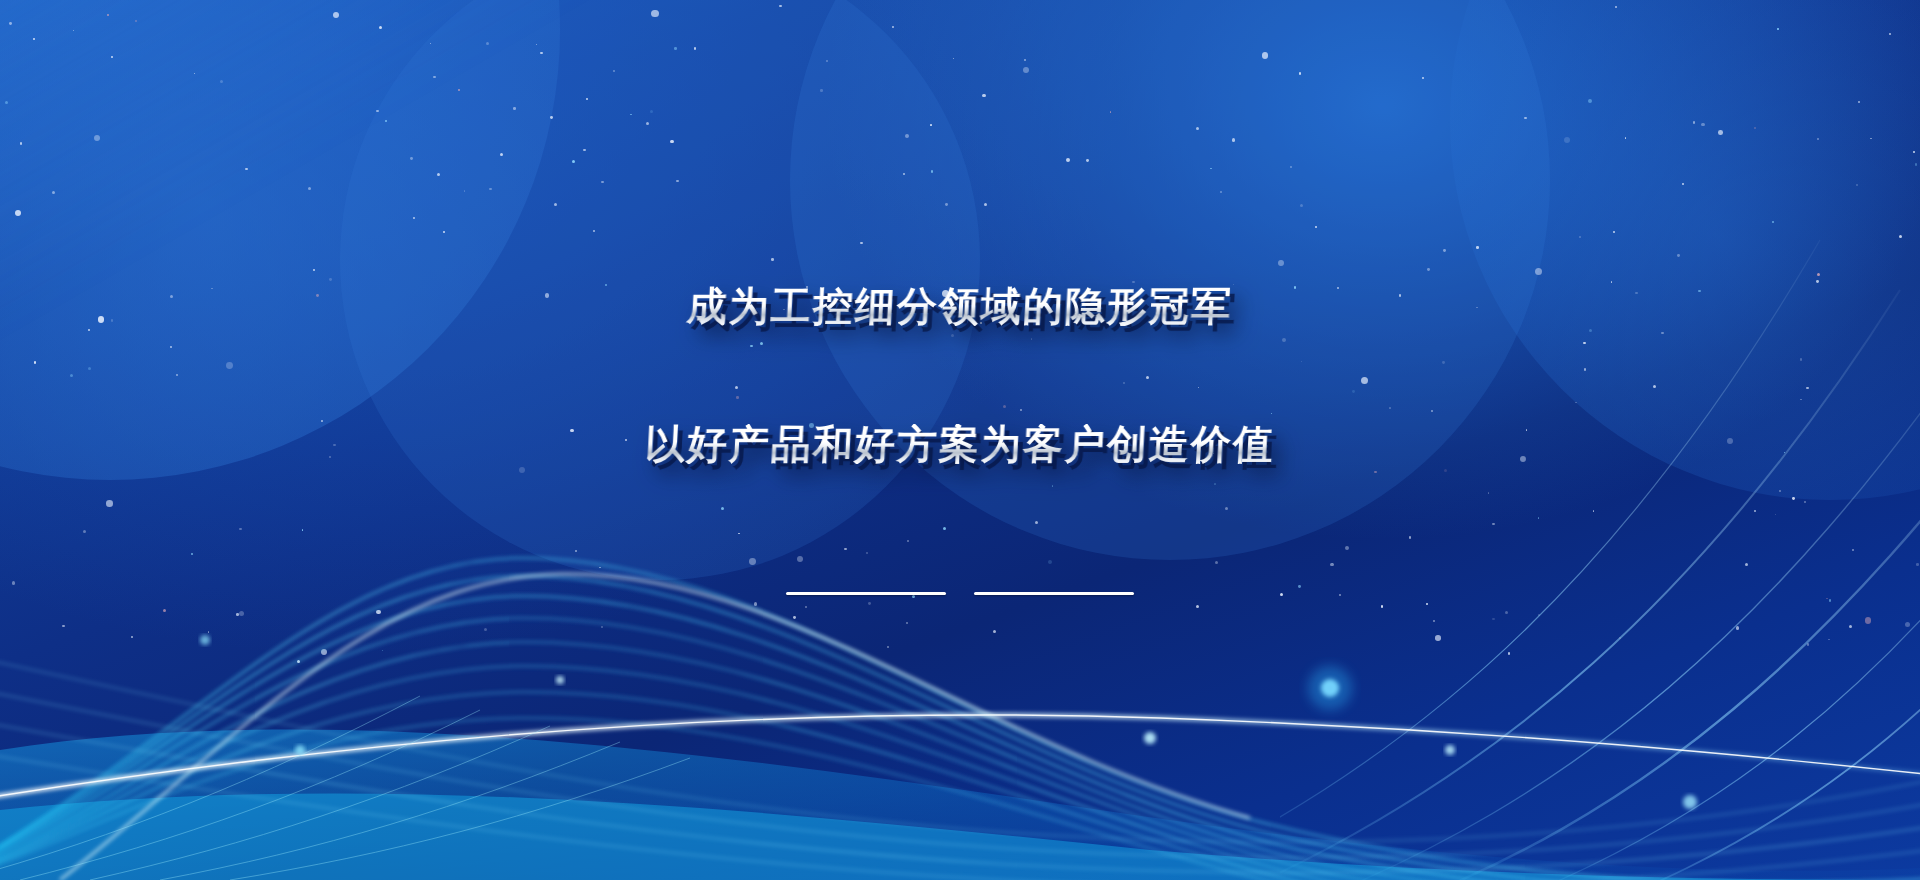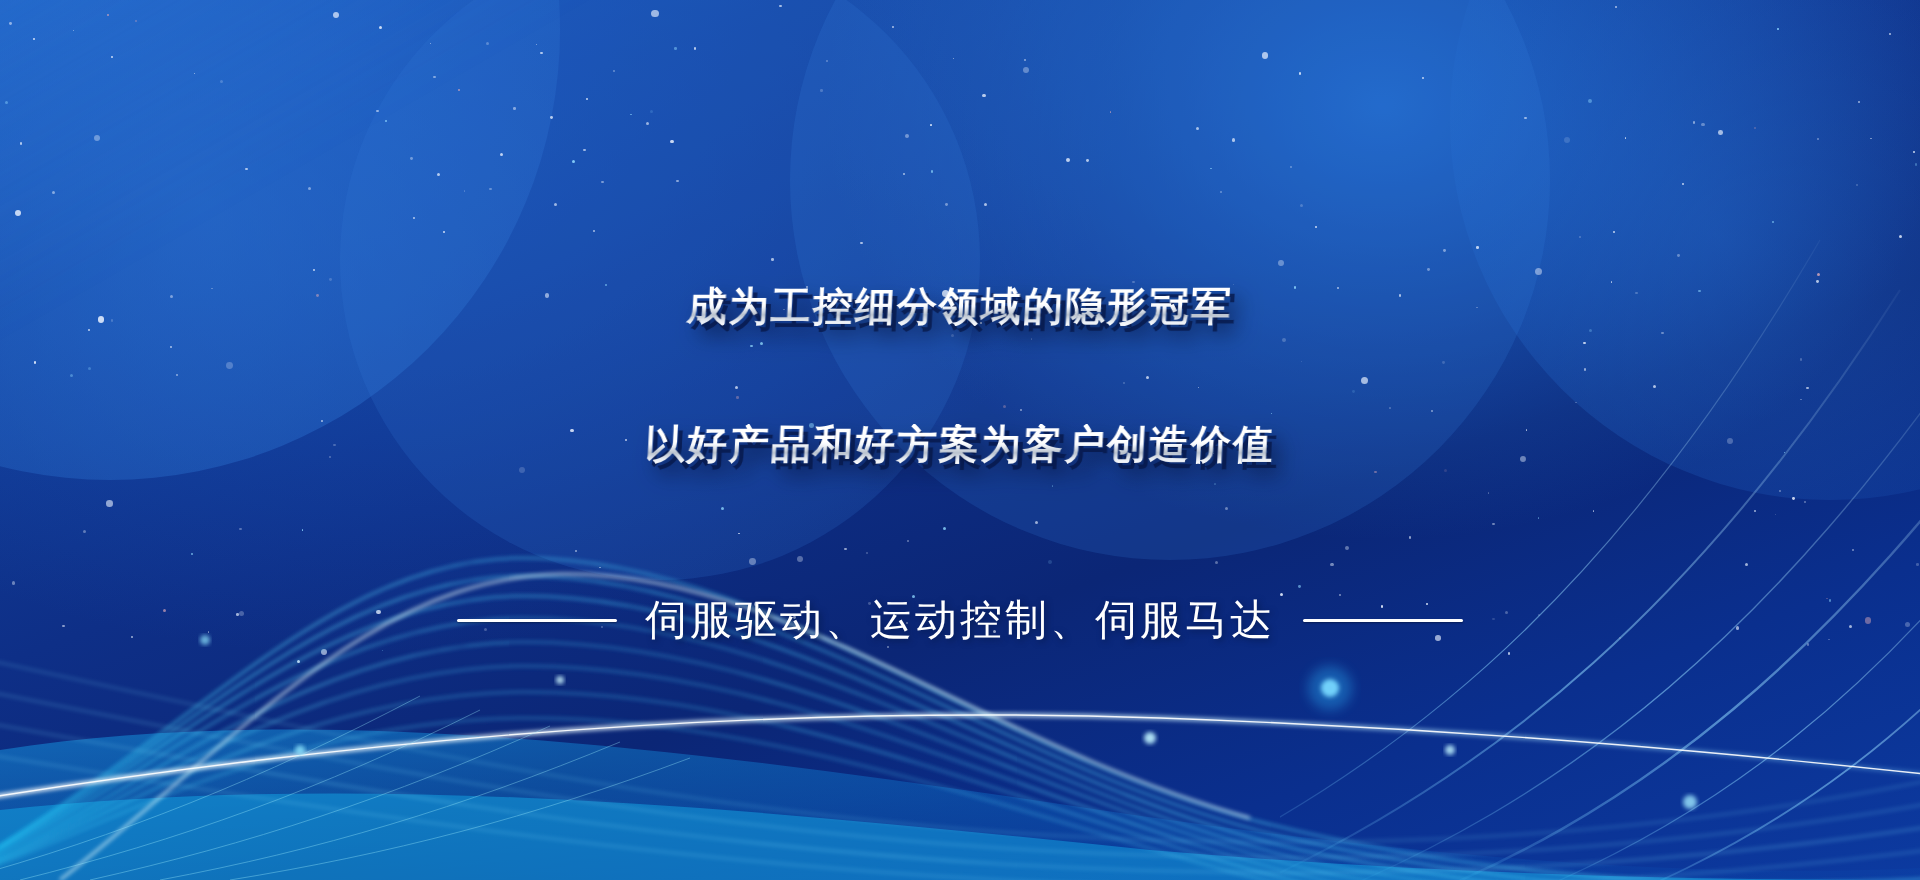--- a/index.html
+++ b/index.html
@@ -441,18 +441,17 @@
   </svg>
 
   <div id="content">
 
     <div class="headline" id="line1" style="font-size: 40px;">成为工控细分领域的隐形冠军</div>
 
     <div class="headline" id="line2" style="font-size: 40px;">以好产品和好方案为客户创造价值</div>
 
     <div class="sub-wrap">
       <span class="sub-rule"></span>
-      <span class="sub-text">伺服驱动、运动控制、伺服马达</span>
       <span class="sub-rule"></span>
     </div>
 
   </div>
 </div>
 
 </body></html>

